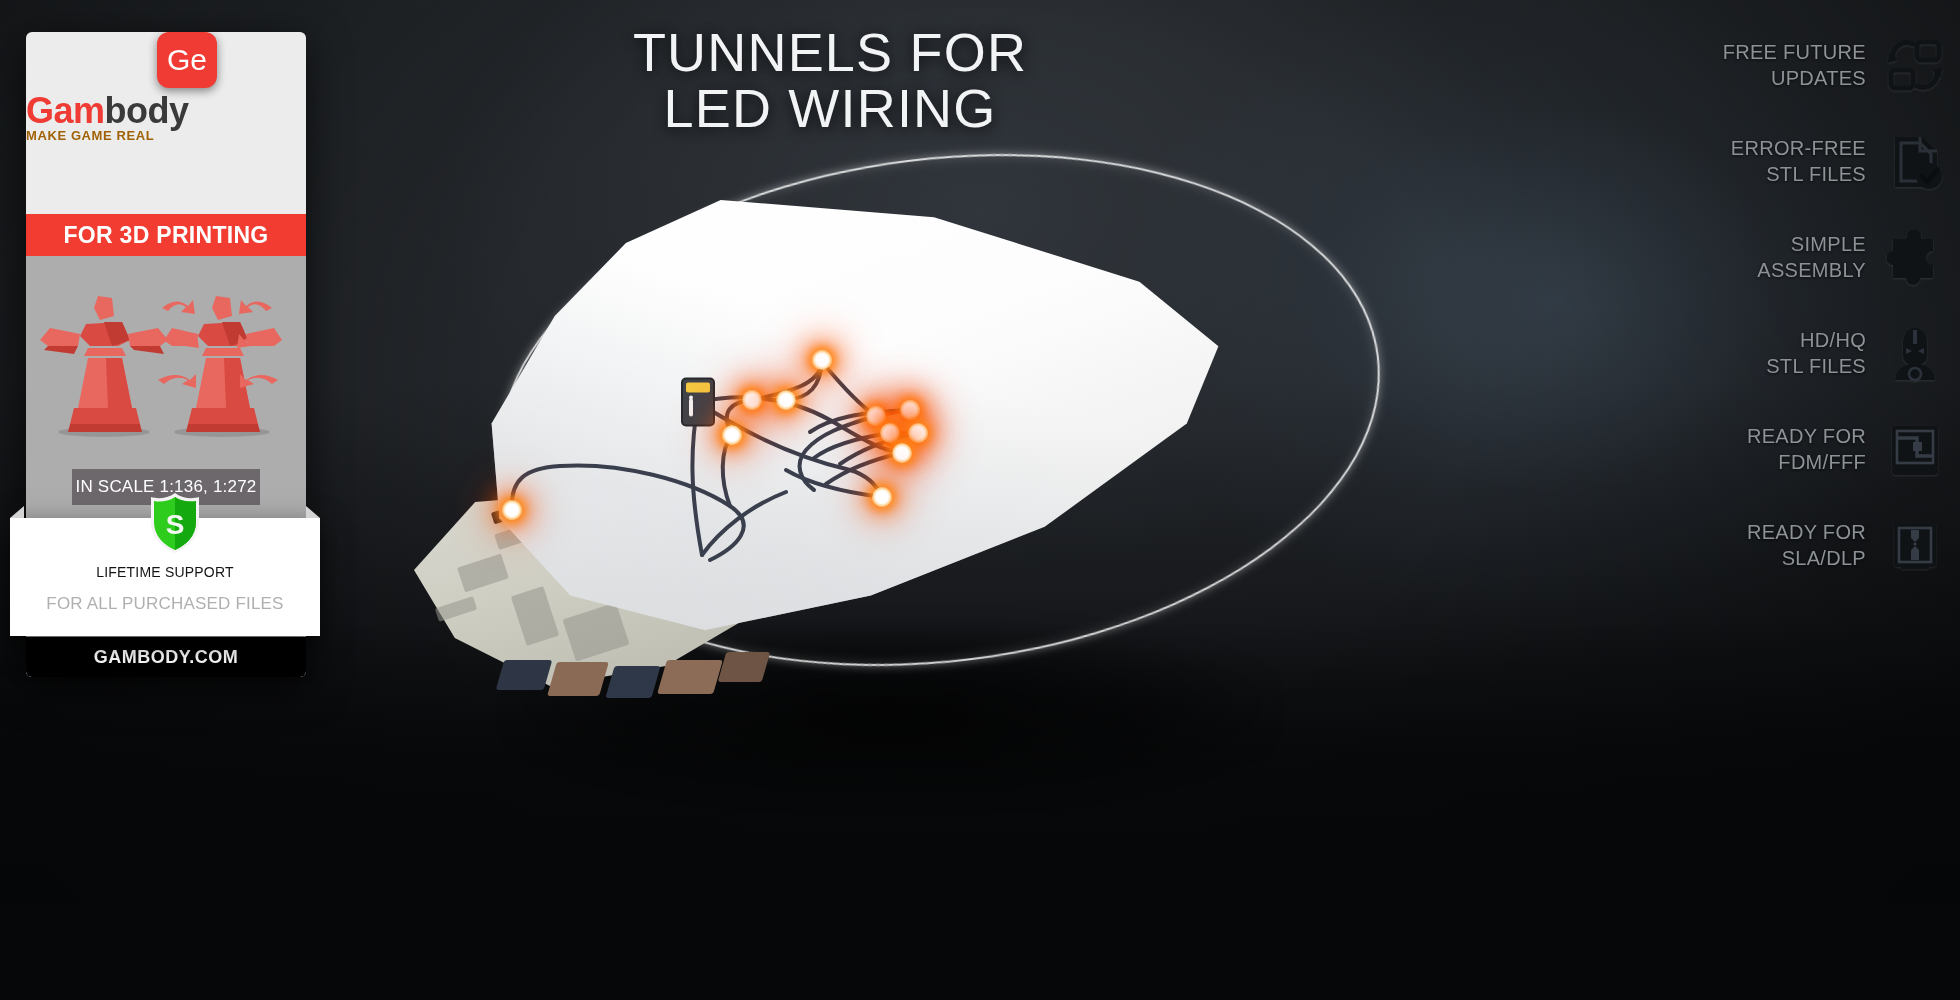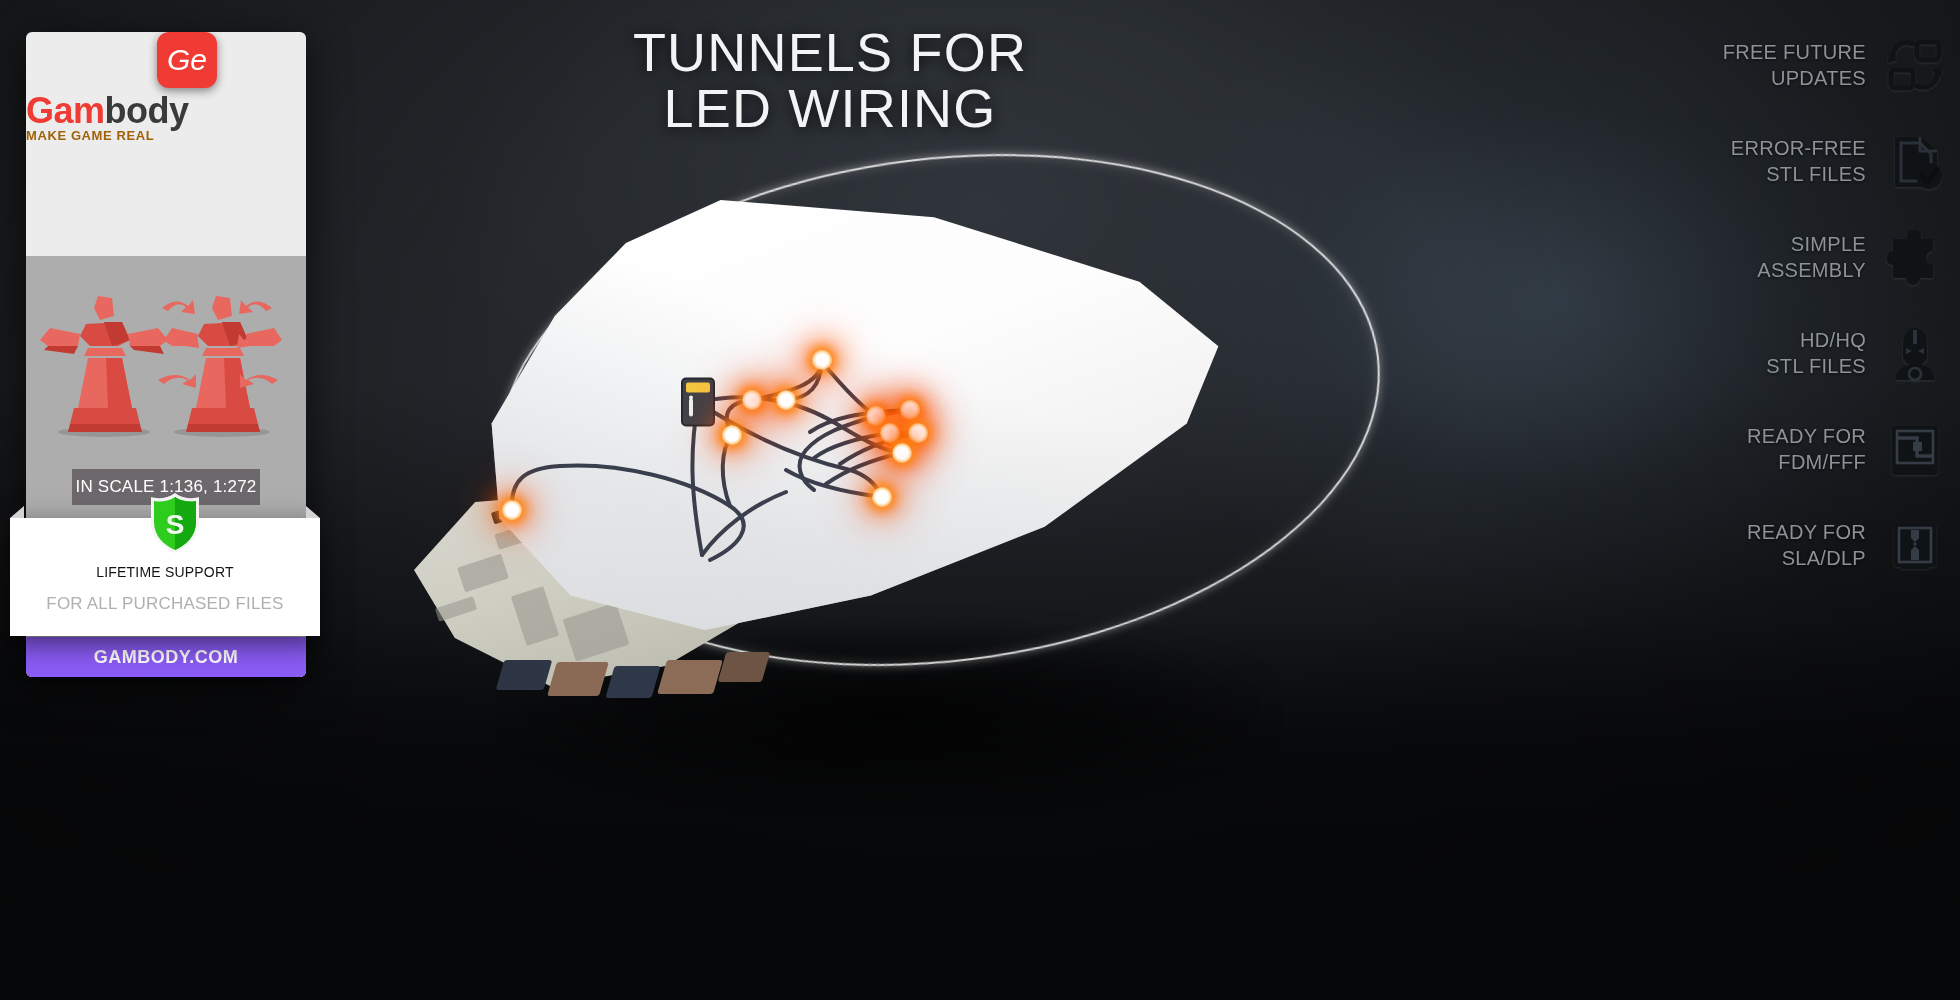--- a/index.html
+++ b/index.html
@@ -66,39 +66,39 @@
   .battery .cap{position:absolute;left:3px;right:3px;top:3px;height:10px;background:#f5c842;border-radius:2px;}
   .battery .strip{position:absolute;left:6px;top:19px;width:4px;height:18px;background:#f2f2f2;border-radius:2px;}
   .battery .dot{position:absolute;left:6px;top:16px;width:4px;height:4px;background:#f2f2f2;border-radius:50%;}
 
   
   #promo{position:absolute;left:26px;top:32px;width:280px;height:645px;
       background:#ececec;border-radius:6px;box-shadow:0 10px 40px rgba(0,0,0,.7);overflow:hidden;}
   .ge-badge{position:absolute;left:131px;top:0px;width:60px;height:56px;border-radius:12px;
       background:#ef3b33;color:#fff;font-size:30px;font-weight:400;
       display:flex;align-items:center;justify-content:center;z-index:6;
-      box-shadow:0 3px 10px rgba(0,0,0,.45);font-style:italic;}
+      box-shadow:0 3px 10px rgba(0,0,0,.45);}
   .brand{position:absolute;left:0;right:0;top:58px;text-align:left;}
   .brand .word{font-size:36px;font-weight:700;letter-spacing:-.5px;}
   .brand .word .g{color:#ef3b33;}
   .brand .word .b{color:#3a3a3a;}
   .brand .tag{margin-top:-4px;font-size:13px;color:#a16207;letter-spacing:.6px;font-weight:bold;}
   .premium{position:absolute;left:0;right:0;top:131px;text-align:center;
       font-size:30px;font-weight:300;color:#242424;letter-spacing:-.2px;}
   .redband{position:absolute;left:0;right:0;top:182px;height:42px;background:#f23c32;
       display:flex;align-items:center;justify-content:center;
       color:#fff;font-size:23px;font-weight:700;letter-spacing:.3px;}
   .graypane{position:absolute;left:0;right:0;top:224px;bottom:0;background:#adadad;}
   .figs{position:absolute;left:0;right:0;top:28px;height:160px;}
   .assembly{position:absolute;left:0;right:0;top:162px;text-align:center;
       font-size:24px;font-weight:700;color:#1f1f1f;}
   .scalebox{position:absolute;left:46px;top:213px;width:188px;height:36px;
       background:rgba(70,62,68,.62);display:flex;align-items:center;justify-content:center;
       color:#fff;font-size:17px;font-weight:300;letter-spacing:.2px;}
-  .redfoot{position:absolute;left:0;right:0;bottom:0;height:40px;background:#8b5cf6;
+  .redfoot{position:absolute;left:0;right:0;bottom:0;height:40px;background:#000000;
       display:flex;align-items:center;justify-content:center;
       color:#fff;font-size:18px;font-weight:700;letter-spacing:.5px;}
 
   
   #ribbon{position:absolute;left:10px;top:518px;width:310px;height:118px;
       background:#fff;box-shadow:0 8px 26px rgba(0,0,0,.55);z-index:8;}
   #ribbon::before,#ribbon::after{content:"";position:absolute;top:-12px;width:0;height:0;}
   #ribbon::before{left:0;border-bottom:12px solid #d4d4d4;border-left:14px solid transparent;}
   #ribbon::after{right:0;border-bottom:12px solid #d4d4d4;border-right:14px solid transparent;}
   .shield{position:absolute;left:139px;top:-26px;width:52px;height:62px;z-index:10;}
@@ -206,20 +206,21 @@
   <div id="promo">
     <div class="ge-badge">Ge</div>
 
     <div class="brand">
       <div class="word">
         <span class="g">Gam</span><span class="b">body</span>
       </div>
       <div class="tag">MAKE GAME REAL</div>
     </div>
 
+    <div class="redband">FOR 3D PRINTING</div>
 
     <div class="graypane">
       <div class="figs">
         <svg viewBox="0 0 280 160" style="width:100%;height:100%;">
           <ellipse cx="78" cy="148" rx="46" ry="5" fill="rgba(0,0,0,.13)"></ellipse>
           <ellipse cx="196" cy="148" rx="48" ry="5" fill="rgba(0,0,0,.13)"></ellipse>
 
           <g>
             <polygon points="72,12 86,14 88,32 74,36 68,24" fill="#e8685f"></polygon>
             <polygon points="60,40 96,38 104,56 92,62 64,62 54,52" fill="#d94a42"></polygon>

